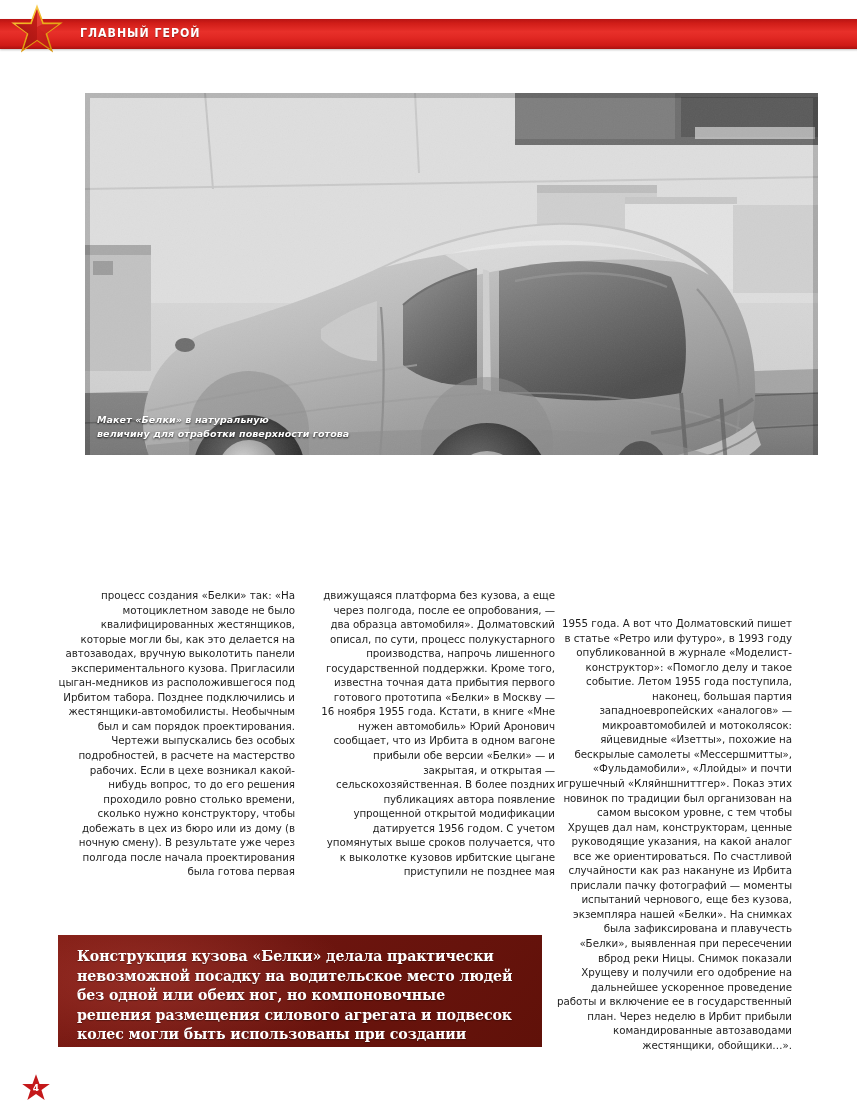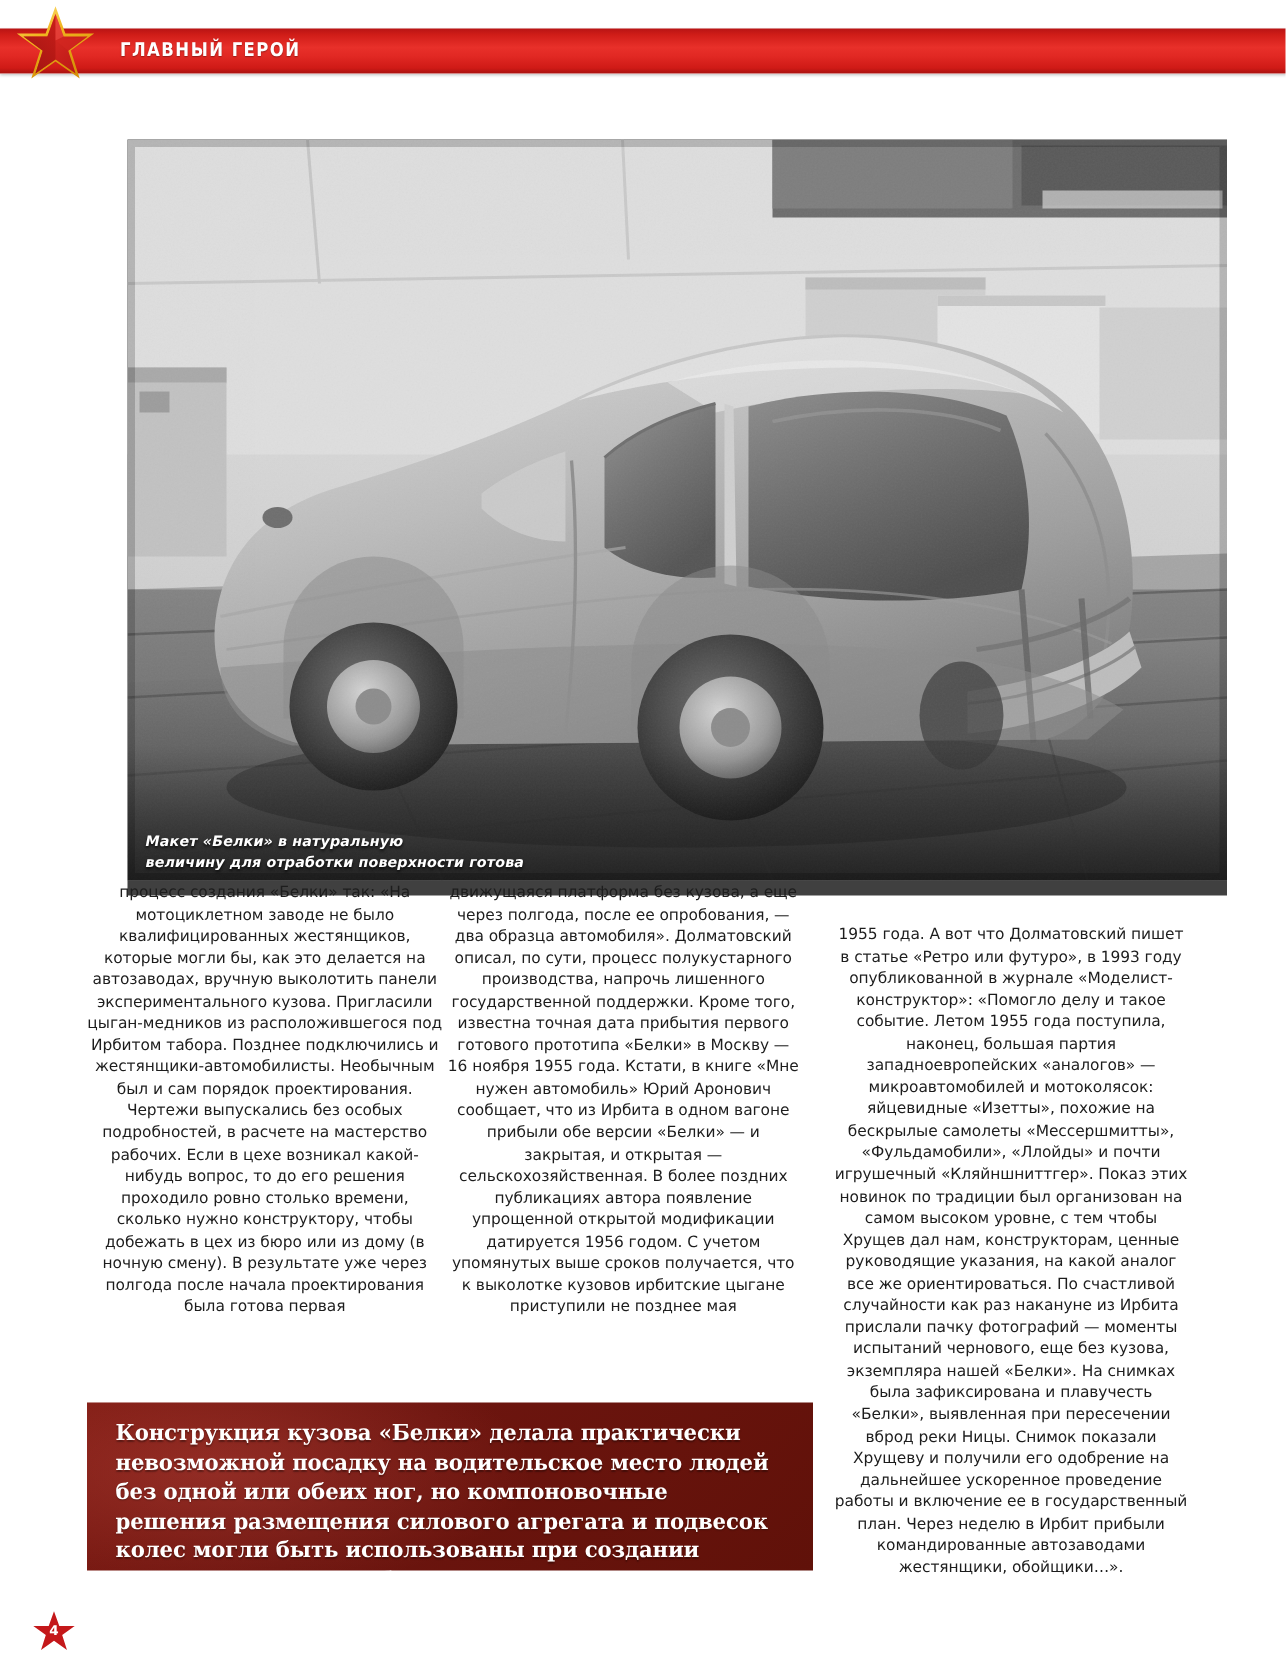--- a/index.html
+++ b/index.html
@@ -57,23 +57,23 @@
     width: 56px;
     height: 56px;
   }
 
   
   #photo-figure {
     position: absolute;
     left: 58px;
     top: 77px;
     width: 733px;
-    height: 504px;
+    height: 362px;
     overflow: hidden;
-    background: #404040;
+    background: #737373;
     margin-left: 27px;
   }
   #photo-canvas {
     position: absolute;
     left: 0; top: 0;
     width: 733px;
     height: 494px;
     display: block;
   }
   #photo-caption {
@@ -92,25 +92,25 @@
   }
 
   
   .col {
     position: absolute;
     top: 588px;
     font-family: "DejaVu Sans", sans-serif;
     font-size: 10.3px;
     line-height: 14.55px;
     color: #1d1d1d;
-    text-align: center;
+    text-align: right;
     letter-spacing: -0.05px;
   }
   #col-1 { left: 58px;  width: 237px; }
-  #col-2 { left: 297px; width: 237px; }
+  #col-2 { left: 318px; width: 237px; }
   #col-3 { left: 556px; width: 236px; margin-top: 28px; }
   .col p { margin: 0; }
 
   
   #pull-quote {
     position: absolute;
     left: 58px;
     top: 935px;
     width: 484px;
     height: 112px;

